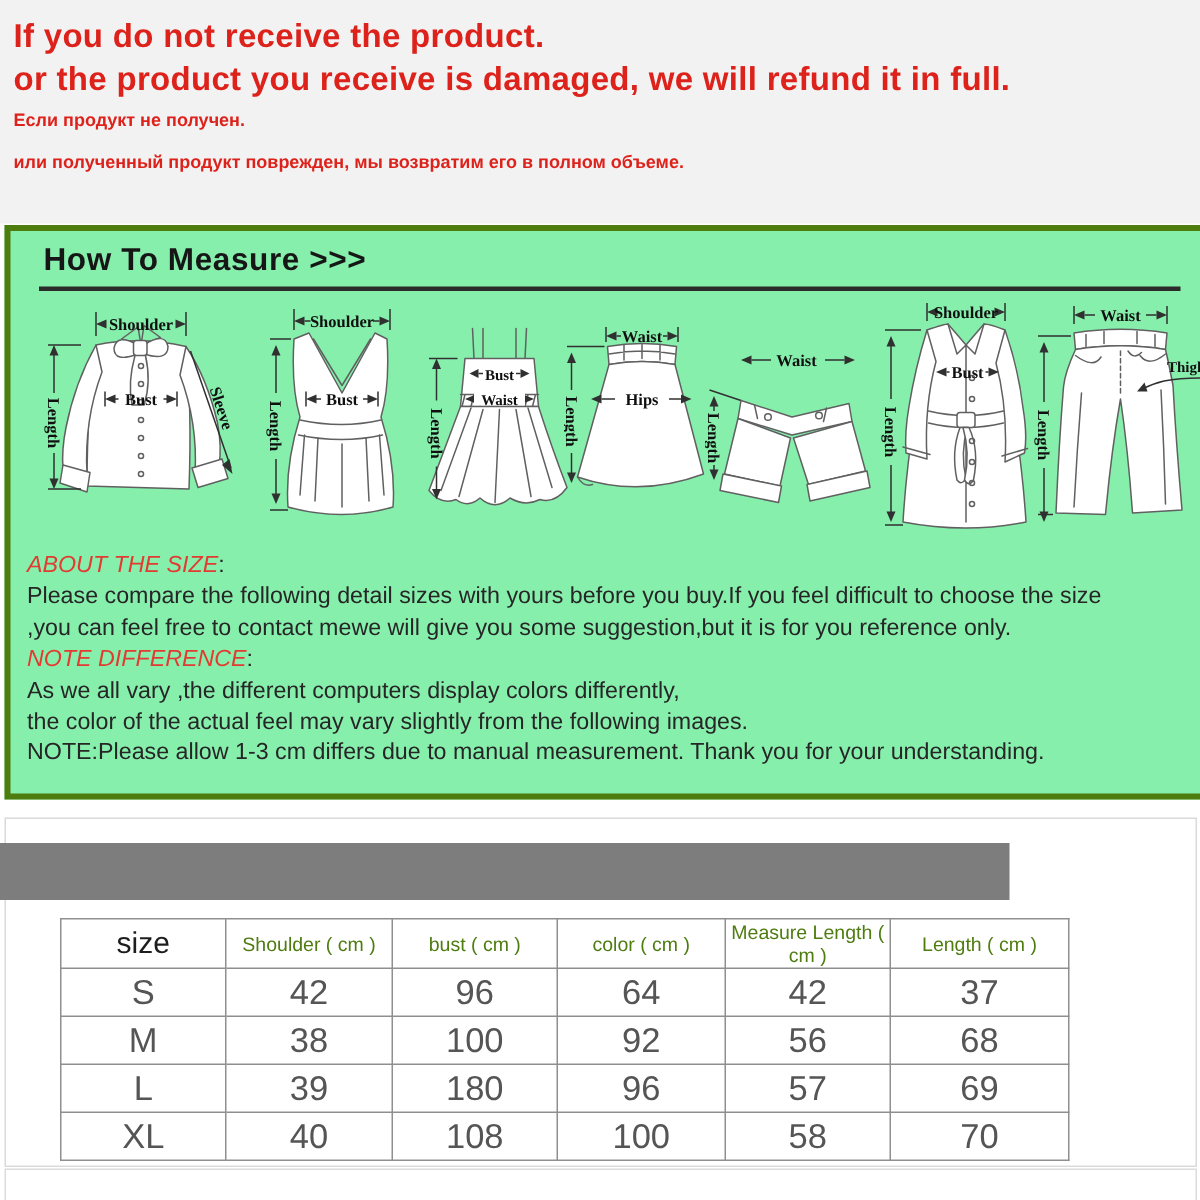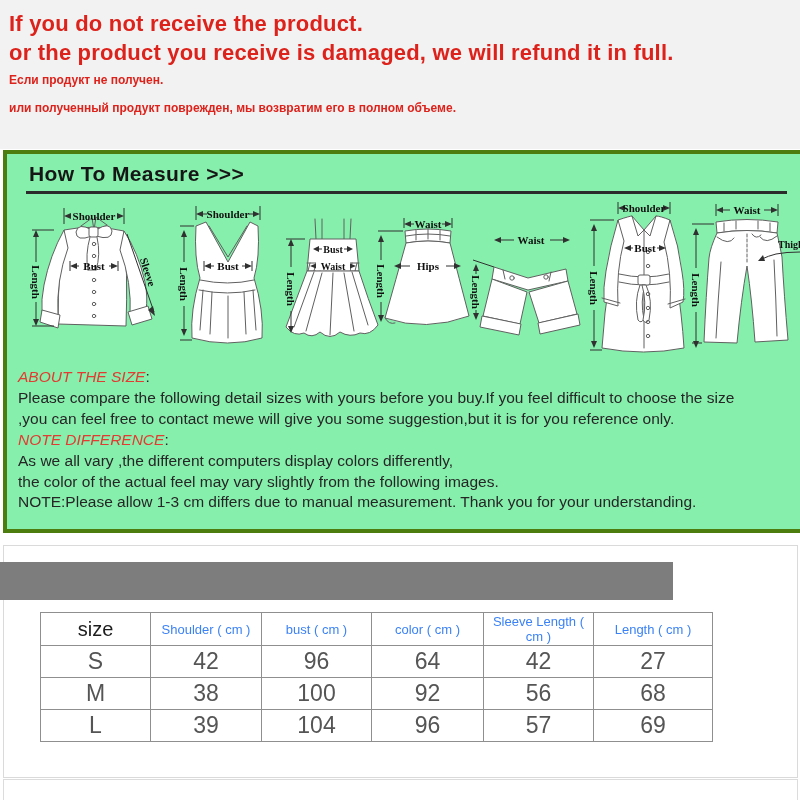--- a/index.html
+++ b/index.html
@@ -18,21 +18,21 @@
   .fig{position:absolute;}
   .about{position:absolute;left:11px;top:213px;font-size:15.5px;line-height:20.9px;color:#262626;white-space:nowrap;}
   .red-h{color:#e23b31;font-style:italic;}
   
   .box2{position:absolute;left:3px;top:545px;width:793px;height:231px;background:#fff;
         border:1px solid #dadada;}
   .banner{position:absolute;left:0;top:562px;width:673px;height:38px;background:#7d7d7d;}
   .size-table{position:absolute;left:4px;top:612px;border-collapse:collapse;table-layout:fixed;margin-left:36px;}
   .size-table td,.size-table th{border:1px solid #8f8f8f;text-align:center;vertical-align:middle;
         padding:0;font-weight:normal;overflow:hidden;}
-  .size-table th{height:32px;font-size:13px;color:#3b82f6;}
+  .size-table th{height:32px;font-size:13px;color:#4d7c0f;}
   .size-table th.size-h{font-size:20px;color:#1d1d1d;}
   .size-table td{height:31px;font-size:23px;color:#555;}
   .box3{position:absolute;left:3px;top:779px;width:793px;height:30px;background:#fff;
         border:1px solid #dcdcdc;}
   
   .g{fill:none;stroke:#606060;stroke-width:1;stroke-linejoin:round;stroke-linecap:round;}
   .gf{fill:#fff;stroke:#606060;stroke-width:1;stroke-linejoin:round;}
   .d{fill:none;stroke:#303030;stroke-width:1;}
   .ah{fill:#303030;stroke:none;}
   .lb{font-family:"Liberation Serif",serif;font-weight:bold;font-size:11px;fill:#101010;}
@@ -240,44 +240,52 @@
       <col style="width:112px">
         <col style="width:110px">
         <col style="width:119px">
     </colgroup>
     <tbody>
         <tr>
       <th class="size-h">size</th>
       <th>Shoulder ( cm )</th>
       <th>bust ( cm )</th>
       <th>color ( cm )</th>
-      <th>Sleeve Length ( cm )</th>
+      <th>Measure Length ( cm )</th>
       <th>Length ( cm )</th>
     </tr>
     <tr>
       <td>S</td>
       <td>42</td>
       <td>96</td>
       <td>64</td>
       <td>42</td>
-      <td>27</td>
+      <td>37</td>
     </tr>
     <tr>
       <td>M</td>
       <td>38</td>
       <td>100</td>
       <td>92</td>
       <td>56</td>
       <td>68</td>
     </tr>
     <tr>
       <td>L</td>
       <td>39</td>
-      <td>104</td>
+      <td>180</td>
       <td>96</td>
       <td>57</td>
       <td>69</td>
     </tr>
+    <tr>
+      <td>XL</td>
+      <td>40</td>
+      <td>108</td>
+      <td>100</td>
+      <td>58</td>
+      <td>70</td>
+    </tr>
   </tbody>
     </table>
 
   <div class="box3"></div>
 </div>
 
 </body></html>

